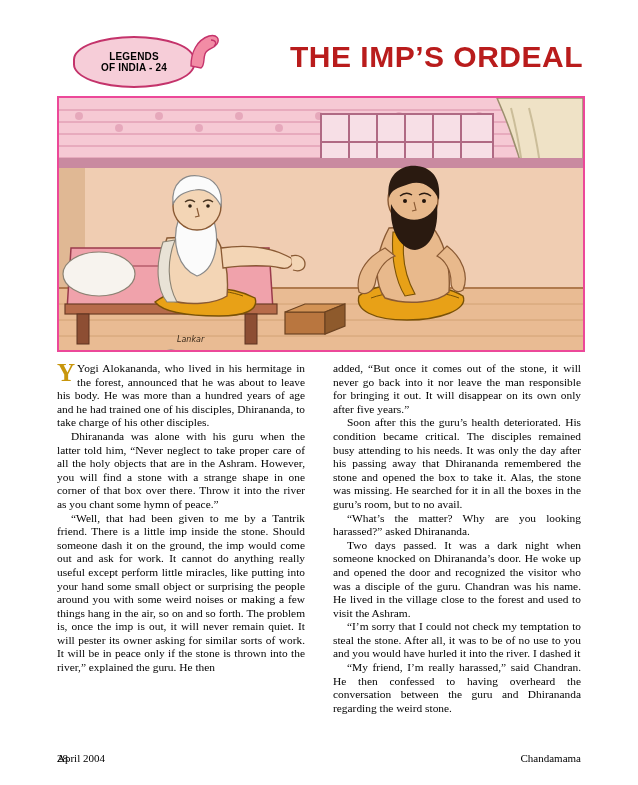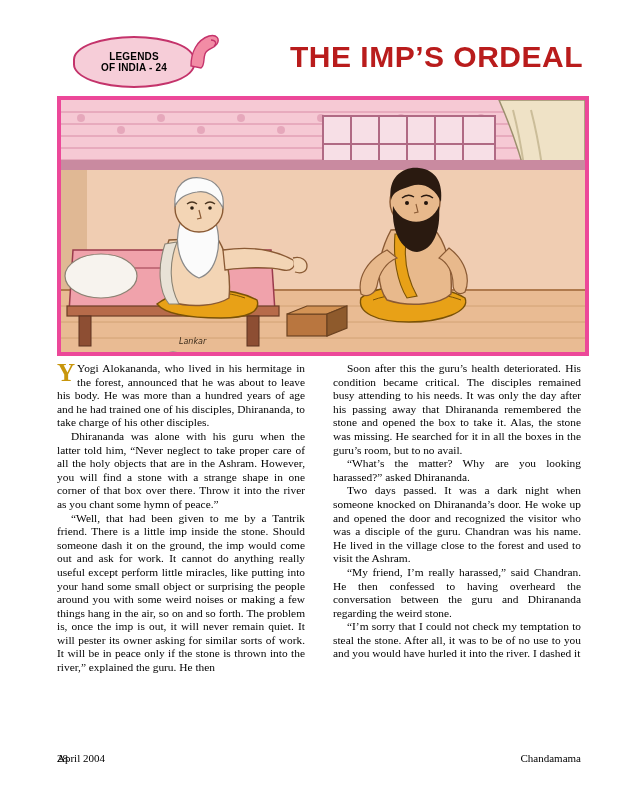--- a/index.html
+++ b/index.html
@@ -81,21 +81,21 @@
     white-space: nowrap;
   }
 
   
   .illustration {
     position: absolute;
     left: 57px;
     top: 96px;
     width: 524px;
     height: 252px;
-    border: 4px solid #ec4899;
+    border: 2px solid #ec4899;
     overflow: hidden;
     background: #e7c7a8;
   }
   .ill-svg { display:block; width:100%; height:100%; }
 
   
   .columns {
     position: absolute;
     left: 57px;
     top: 362px;
@@ -283,25 +283,26 @@
 
   <div class="columns">
 
     <div class="col left">
       <p class="first"><span class="dropcap dropcap-y">Y</span><span>Yogi Alokananda, who lived in his hermitage in the forest, announced that he was about to leave his body. He was more than a hundred years of age and he had trained one of his disciples, Dhirananda, to take charge of his other disciples.</span></p>
       <p>Dhirananda was alone with his guru when the latter told him, “Never neglect to take proper care of all the holy objects that are in the Ashram. However, you will find a stone with a strange shape in one corner of that box over there. Throw it into the river as you chant some hymn of peace.”</p>
       <p>“Well, that had been given to me by a Tantrik friend. There is a little imp inside the stone. Should someone dash it on the ground, the imp would come out and ask for work. It cannot do anything really useful except perform little miracles, like putting into your hand some small object or surprising the people around you with some weird noises or making a few things hang in the air, so on and so forth. The problem is, once the imp is out, it will never remain quiet. It will pester its owner asking for similar sorts of work. It will be in peace only if the stone is thrown into the river,” explained the guru. He then</p>
     </div>
 
     <div class="col right">
+      <p class="first">added, “But once it comes out of the stone, it will never go back into it nor leave the man responsible for bringing it out. It will disappear on its own only after five years.”</p>
       <p>Soon after this the guru’s health deteriorated. His condition became critical. The disciples remained busy attending to his needs. It was only the day after his passing away that Dhirananda remembered the stone and opened the box to take it. Alas, the stone was missing. He searched for it in all the boxes in the guru’s room, but to no avail.</p>
       <p>“What’s the matter? Why are you looking harassed?” asked Dhirananda.</p>
       <p>Two days passed. It was a dark night when someone knocked on Dhirananda’s door. He woke up and opened the door and recognized the visitor who was a disciple of the guru. Chandran was his name. He lived in the village close to the forest and used to visit the Ashram.</p>
+      <p>“I’m sorry that I could not check my temptation to steal the stone. After all, it was to be of no use to you and you would have hurled it into the river. I dashed it</p>
       <p>“My friend, I’m really harassed,” said Chandran. He then confessed to having overheard the conversation between the guru and Dhirananda regarding the weird stone.</p>
-      <p>“I’m sorry that I could not check my temptation to steal the stone. After all, it was to be of no use to you and you would have hurled it into the river. I dashed it</p>
     </div>
   </div>
 
   <div class="footer">
     <div class="f-left">April 2004</div>
     <div class="f-center">28</div>
     <div class="f-right">Chandamama</div>
   </div>
 
 </div>

